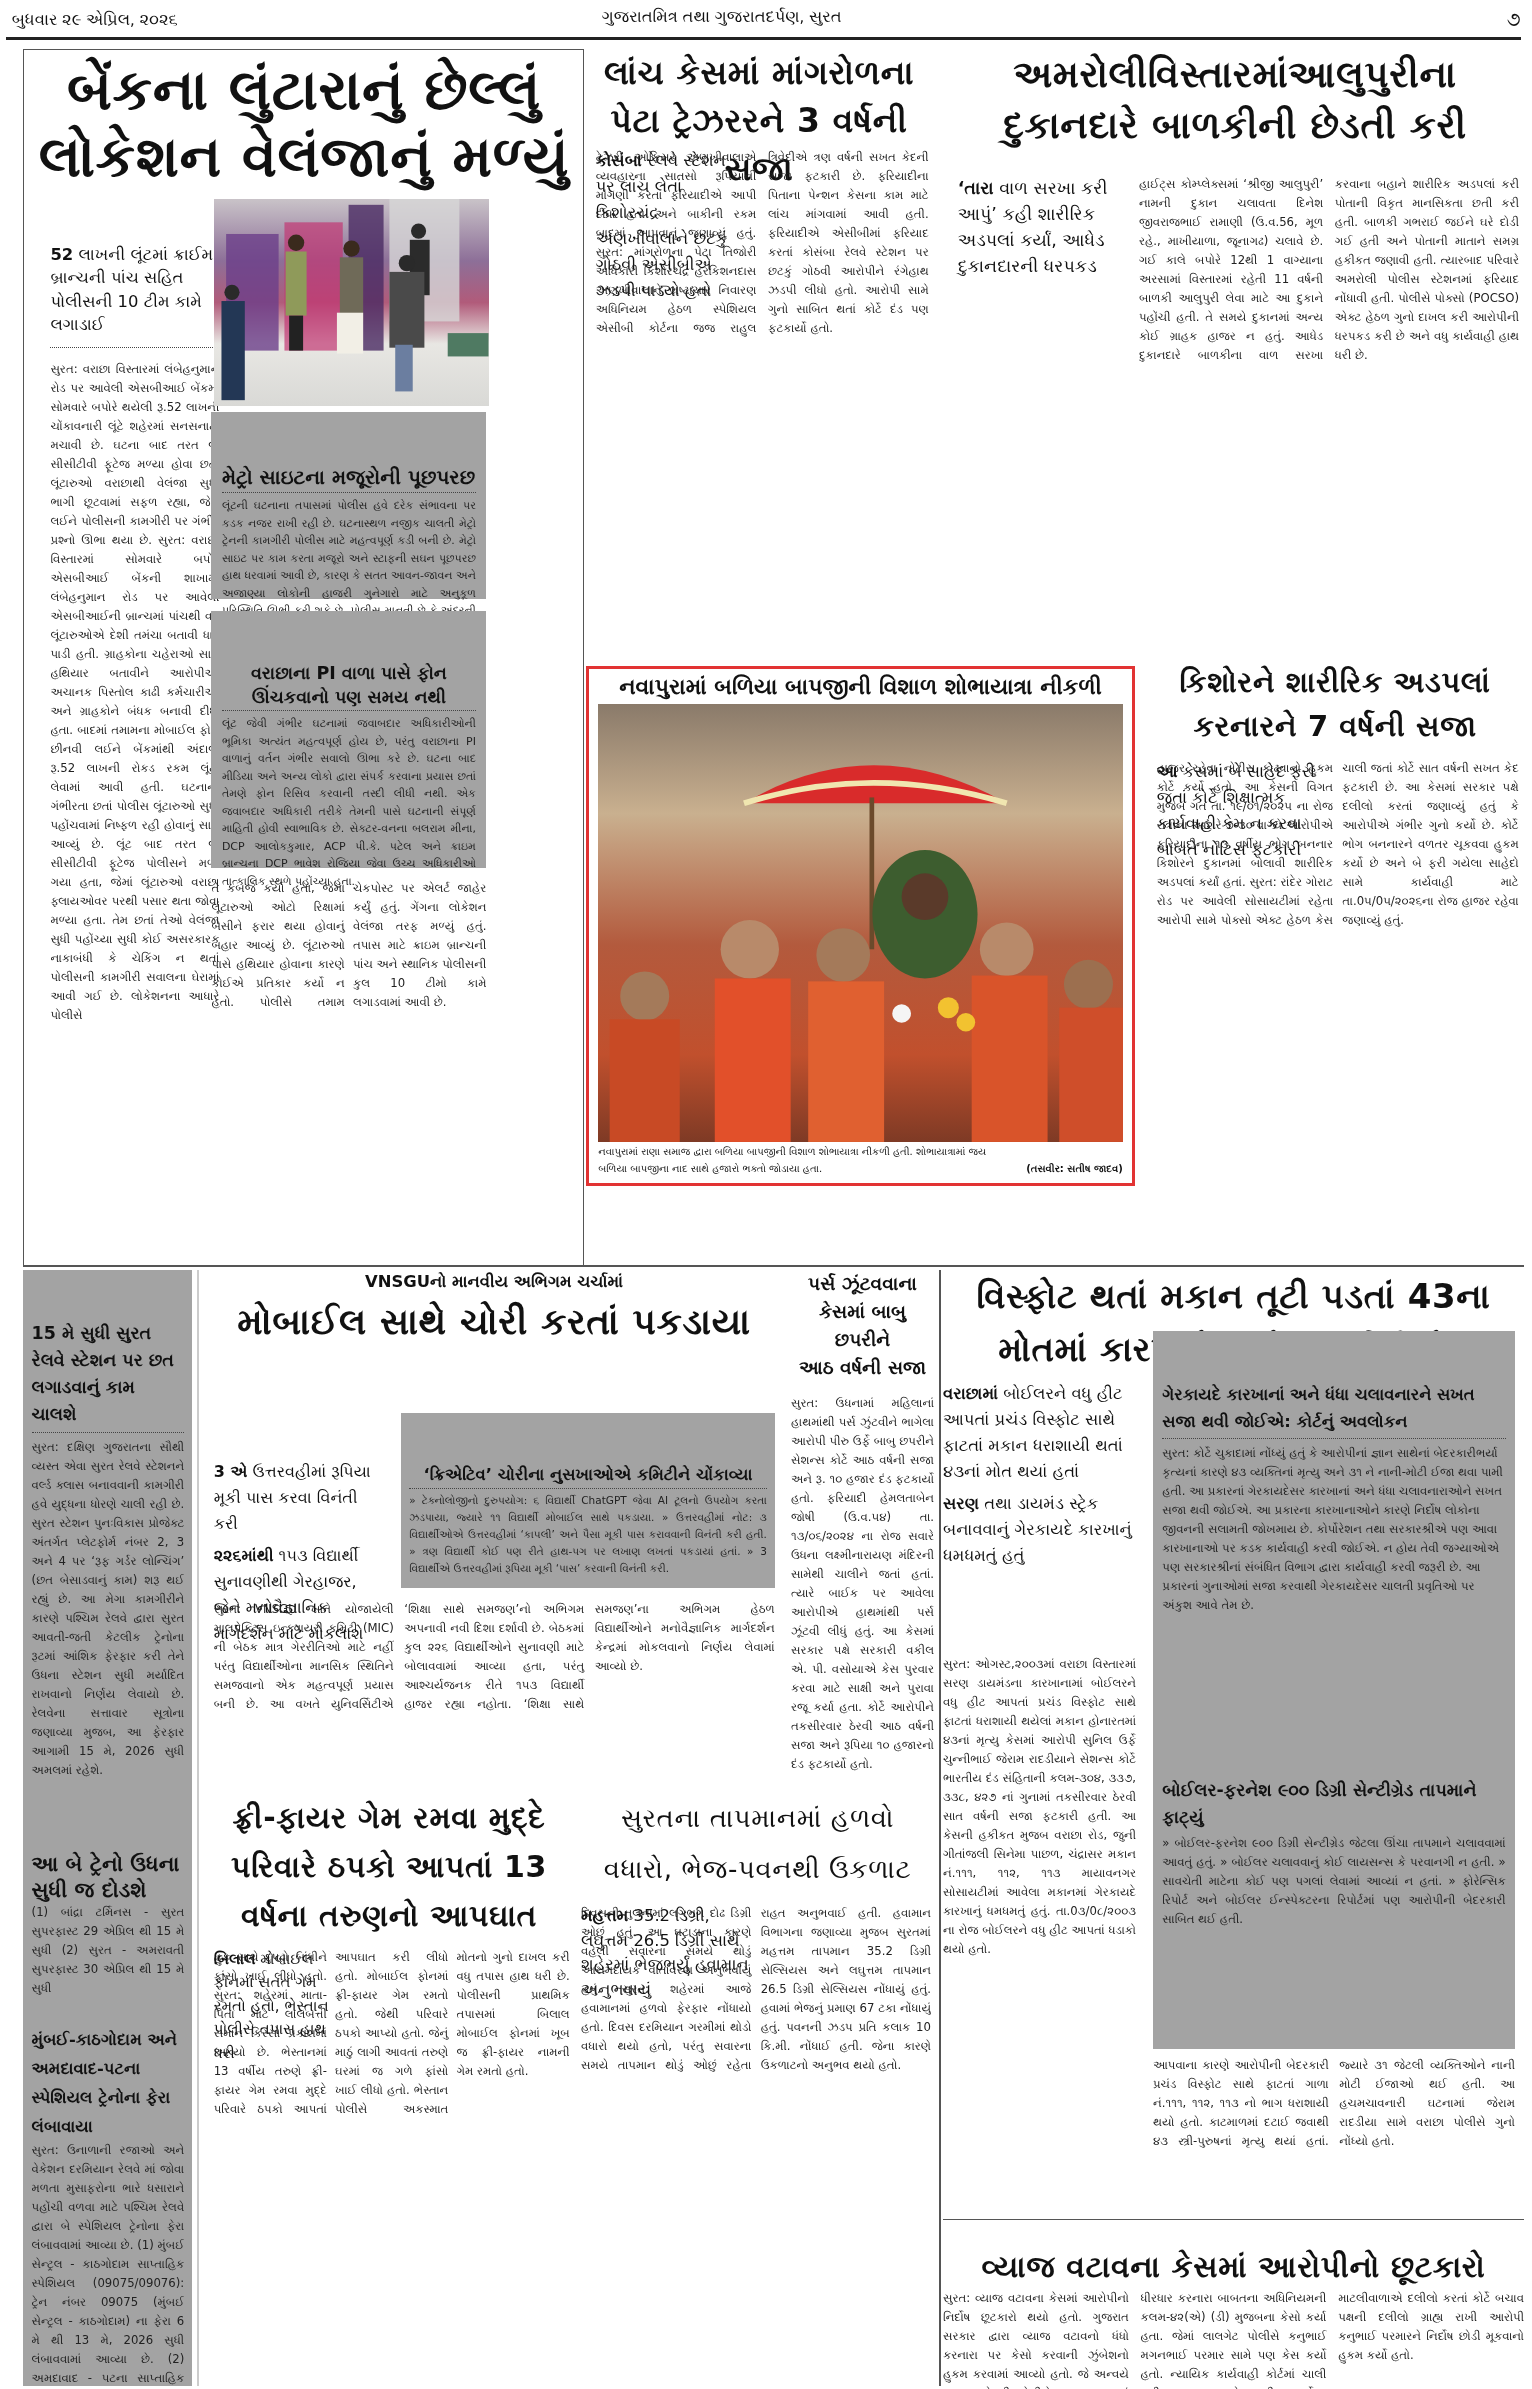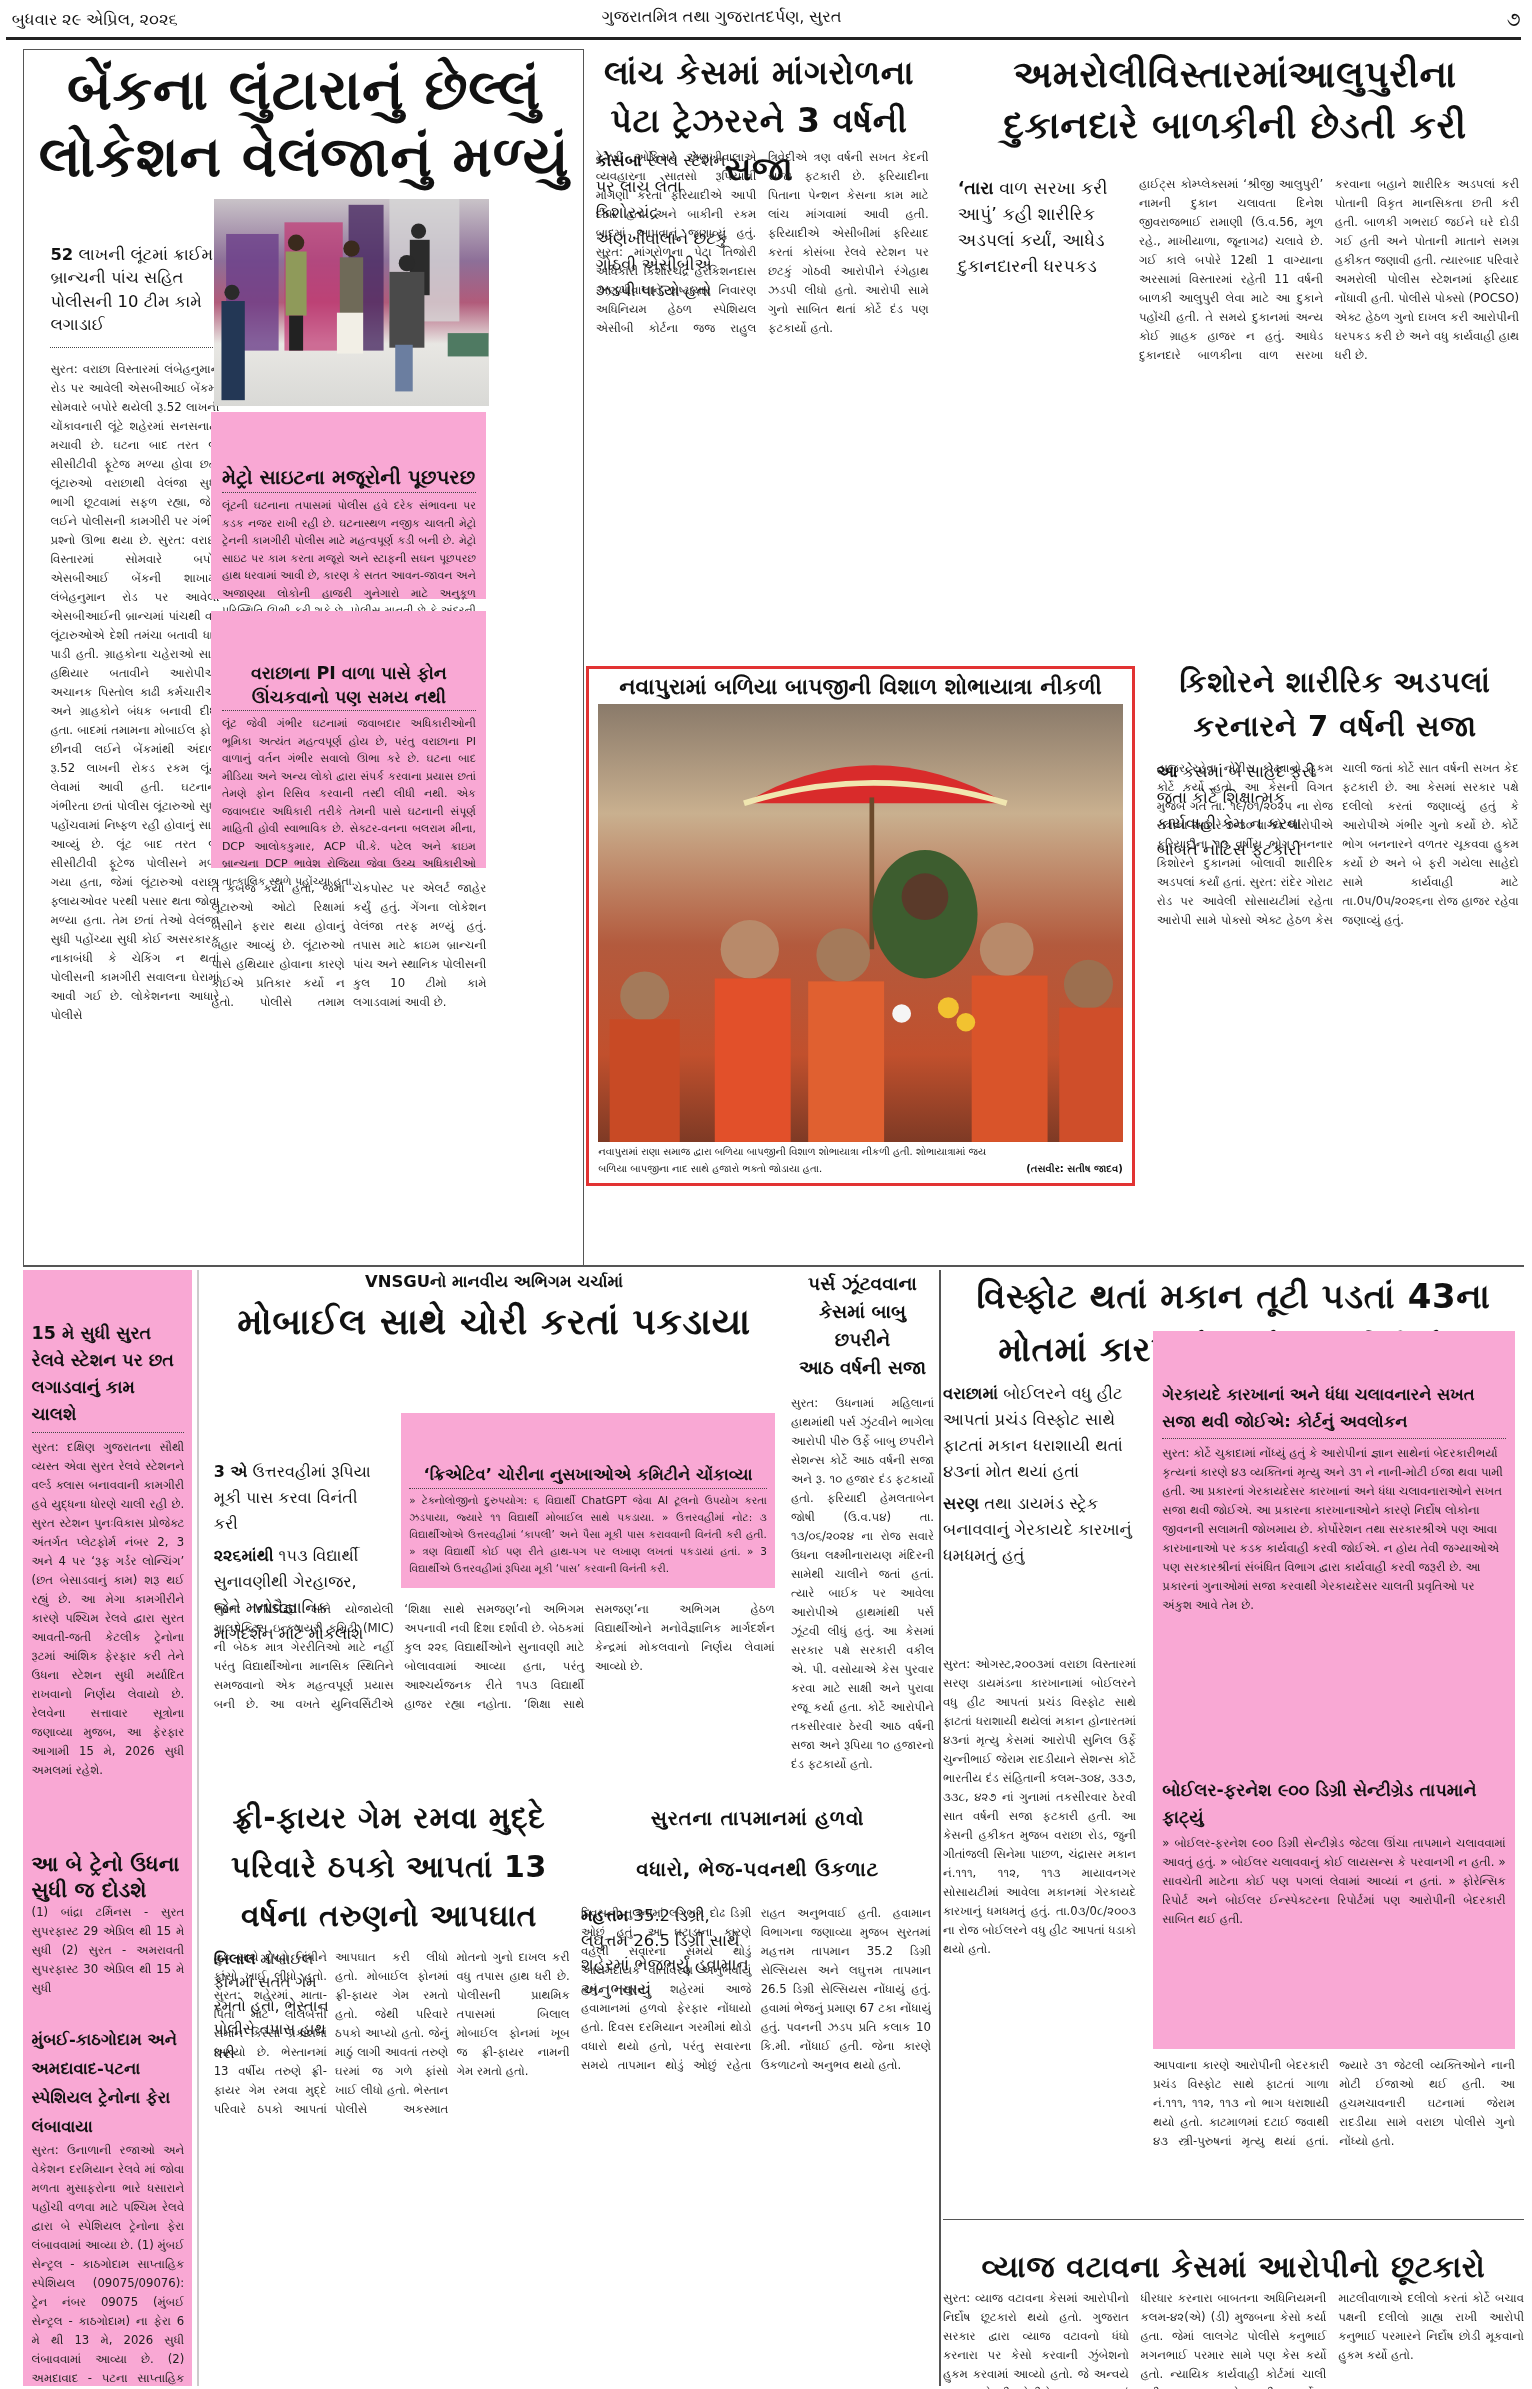--- a/index.html
+++ b/index.html
@@ -3,21 +3,21 @@
 <meta charset="utf-8">
 <style>
   * { box-sizing: border-box; margin: 0; padding: 0; }
   html, body { width: 1533px; height: 2389px; background: #fff; overflow: hidden; }
   body { font-family: "DejaVu Sans", sans-serif; color: #111; position: relative; }
   .abs { position: absolute; }
   .masthead { left: 11.7px; top: 0; width: 1509px; height: 38px; display: flex; align-items: center; justify-content: space-between; font-size: 16.4px; font-family: "DejaVu Sans Condensed","DejaVu Sans", sans-serif; }
   .masthead .center { position: absolute; left: 590px; top: 7px; }
   .mast-rule { left: 5.8px; top: 37px; width: 1515px; height: 2.9px; background: #222; }
   .box { border: 1.8px solid #555; }
-  .grey { background: #f9a8d4; }
+  .grey { background: #a3a3a3; }
   .head-xl { font-weight: 900; line-height: 1.2; letter-spacing: 0.6px; }
   .body-text { font-size: 11.7px; line-height: 19px; text-align: justify; color: #222; overflow: hidden; }
   .dotted { border-bottom: 1.8px dotted #444; margin-top: 44px; }
   .photo { overflow: hidden; }
   .lead { font-size: 18.7px; line-height: 27px; }
   .lead b { font-weight: 900; }
   .red-frame { border: 3.5px solid #e23333; }
   .col-rule { width: 1.8px; background: #555; }
   .h-rule { height: 1.8px; background: #555; }
   .sub-h { font-weight: 900; font-size: 20px; line-height: 30px; }
@@ -211,21 +211,21 @@
     <div>વર્ષના તરુણનો આપઘાત</div>
   </div>
   <div class="abs lead" style="left:11.7px;top:155px;width:117px;font-size:15px;line-height:23.4px;">
     <b>બિલાલ</b>
     <span>મોબાઈલ ફોનમાં સતત ગેમ રમતો હતો, ભેસ્તાન પોલીસે તપાસ હાથ ધરી</span>
   </div>
   <div class="abs body-text" style="left:11.7px;top:155px;width:356px;height:435px;column-count:3;column-gap:8.2px;">હુક સાથે દુપટ્ટો બાંધીને ફાંસો ખાઈ લીધો હતો. સુરત: શહેરમાં માતા-પિતા માટે લાલબત્તી સમાન કિસ્સો પ્રકાશમાં આવ્યો છે. ભેસ્તાનમાં 13 વર્ષીય તરુણે ફ્રી-ફાયર ગેમ રમવા મુદ્દે પરિવારે ઠપકો આપતાં આપઘાત કરી લીધો હતો. મોબાઈલ ફોનમાં ફ્રી-ફાયર ગેમ રમતો હતો. જેથી પરિવારે ઠપકો આપ્યો હતો. જેનું માઠું લાગી આવતાં તરુણે ઘરમાં જ ગળે ફાંસો ખાઈ લીધો હતો. ભેસ્તાન પોલીસે અકસ્માત મોતનો ગુનો દાખલ કરી વધુ તપાસ હાથ ધરી છે. પોલીસની પ્રાથમિક તપાસમાં બિલાલ મોબાઈલ ફોનમાં ખૂબ જ ફ્રી-ફાયર નામની ગેમ રમતો હતો.</div>
 </div>
 
 <div class="abs" style="left:581px;top:1793px;width:353px;height:593px;">
-  <div class="head-xl" style="text-align:center;font-size:20px;line-height:51px;font-weight:700;">
+  <div class="head-xl" style="text-align:center;font-size:26px;line-height:51px;font-weight:400;">
     <div>સુરતના તાપમાનમાં હળવો</div>
     <div>વધારો, ભેજ-પવનથી ઉકળાટ</div>
   </div>
   <div class="abs lead" style="left:0;top:111px;width:169px;font-size:16.4px;line-height:24.5px;">
     <b>મહત્તમ</b>
     <span>35.2 ડિગ્રી, લઘુત્તમ 26.5 ડિગ્રી સાથે શહેરમાં ભેજભર્યું હવામાન અનુભવાયું</span>
   </div>
   <div class="abs body-text" style="left:0;top:111px;width:350px;height:479px;column-count:2;column-gap:9.3px;">દિવસની તુલનામાં લગભગ દોઢ ડિગ્રી ઓછું હતું. આ ઘટાડાના કારણે વહેલી સવારના સમયે થોડું આરામદાયક વાતાવરણ અનુભવાયું હતું. સુરત: શહેરમાં આજે હવામાનમાં હળવો ફેરફાર નોંધાયો હતો. દિવસ દરમિયાન ગરમીમાં થોડો વધારો થયો હતો, પરંતુ સવારના સમયે તાપમાન થોડું ઓછું રહેતા રાહત અનુભવાઈ હતી. હવામાન વિભાગના જણાવ્યા મુજબ સુરતમાં મહત્તમ તાપમાન 35.2 ડિગ્રી સેલ્સિયસ અને લઘુત્તમ તાપમાન 26.5 ડિગ્રી સેલ્સિયસ નોંધાયું હતું. હવામાં ભેજનું પ્રમાણ 67 ટકા નોંધાયું હતું. પવનની ઝડપ પ્રતિ કલાક 10 કિ.મી. નોંધાઈ હતી. જેના કારણે ઉકળાટનો અનુભવ થયો હતો.</div>
 </div>
 

